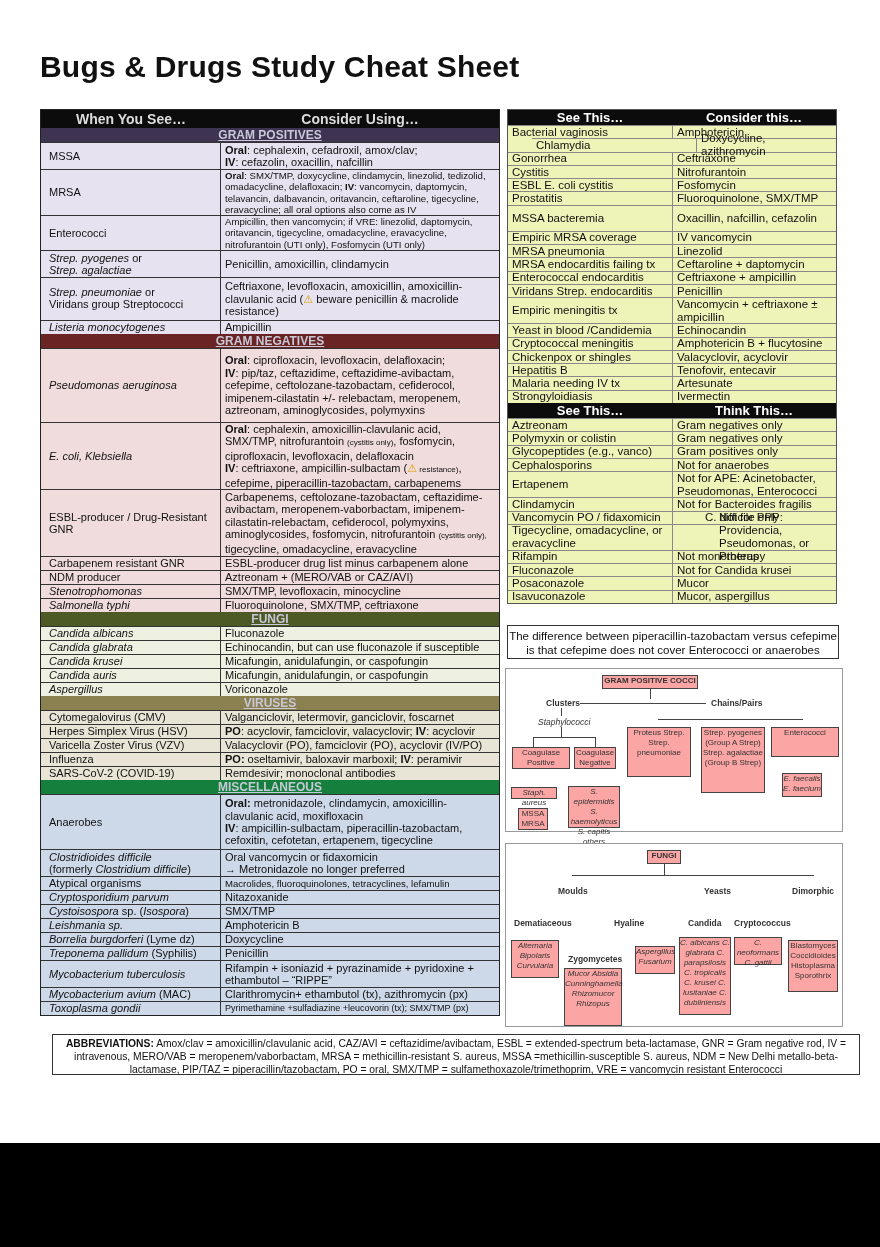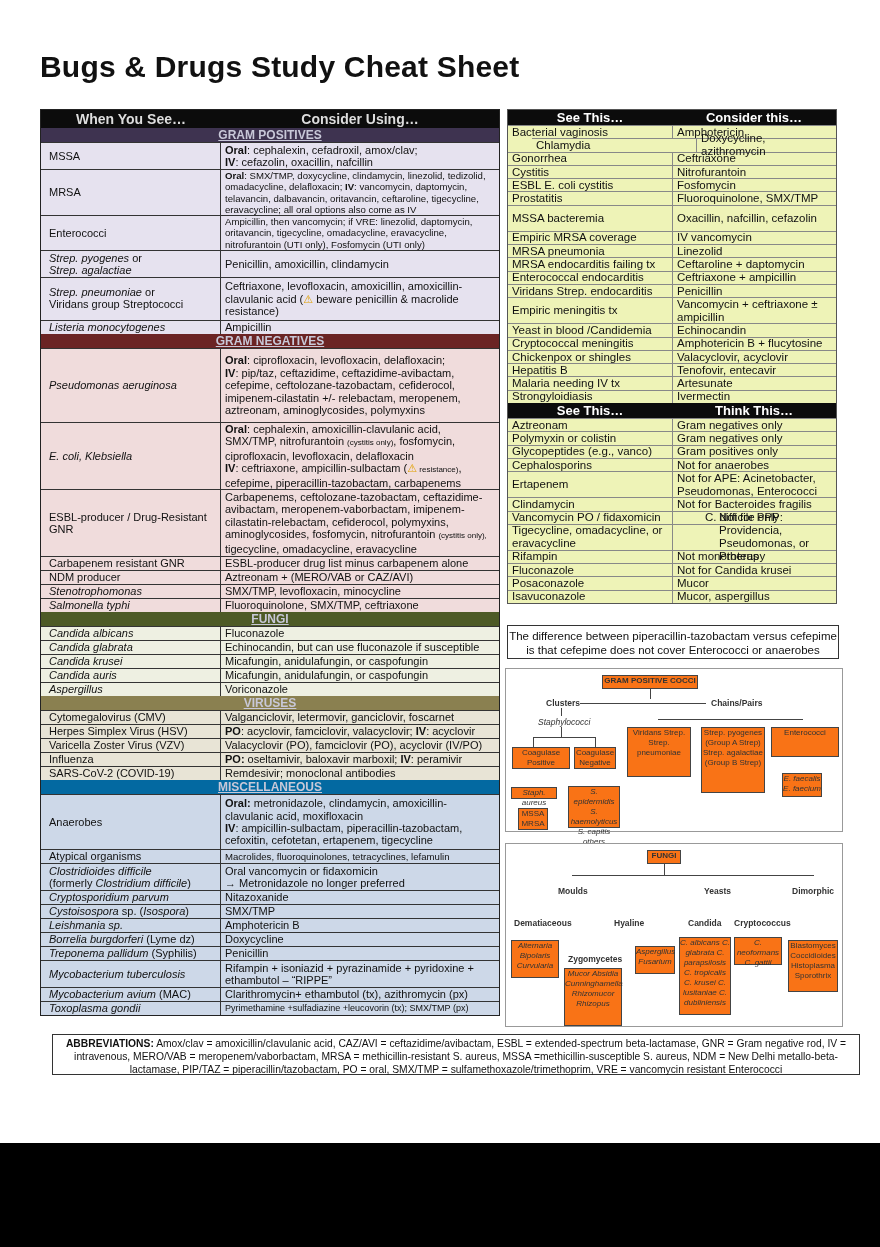--- a/index.html
+++ b/index.html
@@ -20,21 +20,21 @@
 .vr{background:#e8e4d6}
 .ms{background:#cdd8e8}
 .right{position:absolute;left:507px;top:109px;width:330px;border:1px solid #555;background:#eef3b7}
 .rh{display:flex;background:#0c0c0c;color:#fff;font-weight:bold;font-size:13px;height:15px;line-height:15px}
 .rh div{width:50%;text-align:center}
 .rr{display:flex;border-top:1px solid #888;font-size:11.5px;line-height:13px}
 .rr .a{width:165px;padding:0 4px;border-right:1px solid #888;display:flex;align-items:center}
 .rr .b{flex:1;padding:0 4px;display:flex;flex-direction:column;justify-content:center}
 .note{position:absolute;left:507px;top:625px;width:332px;height:34px;border:1.5px solid #333;text-align:center;font-size:11.5px;line-height:14px;padding-top:3px}
 .diag{position:absolute;border:1px solid #999;background:#fff;font-size:9px;color:#333}
-.box{position:absolute;border:1px solid #444;text-align:center;font-size:8px;line-height:10px;background:#f97316}
+.box{position:absolute;border:1px solid #444;text-align:center;font-size:8px;line-height:10px;background:#fca5a5}
 .lbl{position:absolute;font-size:8.5px;font-weight:bold;color:#333}
 .ln{position:absolute;background:#444}
 .abbr{position:absolute;left:52px;top:1034px;width:808px;height:41px;border:1px solid #333;font-size:10.3px;line-height:13px;text-align:center;padding:2px 6px}
 .black{position:absolute;left:0;top:1143px;width:880px;height:104px;background:#000}
 i{font-style:italic}
 .warn{color:#e0a000}
 </style>
 </head>
 <body>
 
@@ -177,38 +177,38 @@
       <div class="a">Influenza</div>
       <div class="b">
         <div><b>PO:</b><span> oseltamivir, baloxavir marboxil; </span><b>IV</b><span>: peramivir</span></div>
       </div>
     </div>
  <div class="row vr" style="height:14px">
       <div class="a">SARS-CoV-2 (COVID-19)</div>
       <div class="b">Remdesivir; monoclonal antibodies</div>
     </div>
 
- <div class="sec" style="background:#0369a1">MISCELLANEOUS</div>
+ <div class="sec" style="background:#15803d">MISCELLANEOUS</div>
  <div class="row ms" style="height:55px">
       <div class="a">Anaerobes</div>
       <div class="b">
         <div><b>Oral:</b><span> metronidazole, clindamycin, amoxicillin-clavulanic acid, moxifloxacin</span></div>
         <div><b>IV</b><span>: ampicillin-sulbactam, piperacillin-tazobactam, cefoxitin, cefotetan, ertapenem, tigecycline</span></div>
       </div>
     </div>
+ <div class="row ms" style="height:27px">
+      <div class="a" style="display:block;padding-top:1px"><i>Clostridioides difficile</i><br><span>(formerly </span><i>Clostridium difficile</i><span>)</span></div>
+      <div class="b">
+        <div>Oral vancomycin or fidaxomicin</div>
+        <div>→ Metronidazole no longer preferred</div>
+      </div>
+    </div>
  <div class="row ms" style="height:14px">
       <div class="a">Atypical organisms</div>
       <div class="b sm">Macrolides, fluoroquinolones, tetracyclines, lefamulin</div>
-    </div>
- <div class="row ms" style="height:27px">
-      <div class="a" style="display:block;padding-top:1px"><i>Clostridioides difficile</i><br><span>(formerly </span><i>Clostridium difficile</i><span>)</span></div>
-      <div class="b">
-        <div>Oral vancomycin or fidaxomicin</div>
-        <div>→ Metronidazole no longer preferred</div>
-      </div>
     </div>
  <div class="row ms" style="height:14px">
       <div class="a">
         <i>Cryptosporidium parvum</i>
       </div>
       <div class="b">Nitazoxanide</div>
     </div>
  <div class="row ms" style="height:14px">
       <div class="a">
         <span><i>Cystoisospora</i><span> sp. (</span><i>Isospora</i><span>)</span></span>
@@ -405,21 +405,21 @@
  <div class="ln" style="left:55px;top:58px;width:1px;height:10px"></div>
  <div class="ln" style="left:27px;top:68px;width:62px;height:1px"></div>
  <div class="ln" style="left:27px;top:68px;width:1px;height:10px"></div>
  <div class="ln" style="left:89px;top:68px;width:1px;height:10px"></div>
  <div class="box" style="left:6px;top:78px;width:58px;height:22px">Coagulase Positive</div>
  <div class="box" style="left:68px;top:78px;width:42px;height:22px">Coagulase Negative</div>
  <div class="box" style="left:5px;top:118px;width:46px;height:12px;font-style:italic">Staph. aureus</div>
  <div class="box" style="left:12px;top:139px;width:30px;height:22px">MSSA MRSA</div>
  <div class="box" style="left:62px;top:117px;width:52px;height:42px;font-style:italic">S. epidermidis S. haemolyticus S. capitis others</div>
  <div class="ln" style="left:152px;top:50px;width:145px;height:1px"></div>
- <div class="box" style="left:121px;top:58px;width:64px;height:50px">Viridans Strep. Strep. pneumoniae</div>
+ <div class="box" style="left:121px;top:58px;width:64px;height:50px">Proteus Strep. Strep. pneumoniae</div>
  <div class="box" style="left:195px;top:58px;width:64px;height:66px">Strep. pyogenes (Group A Strep) Strep. agalactiae (Group B Strep)</div>
  <div class="box" style="left:265px;top:58px;width:68px;height:30px">Enterococci</div>
  <div class="box" style="left:276px;top:104px;width:40px;height:24px;font-style:italic">E. faecalis E. faecium</div>
 </div>
 
 <div class="diag" style="left:505px;top:843px;width:338px;height:184px">
  <div class="box" style="left:141px;top:6px;width:34px;height:14px;font-weight:bold">FUNGI</div>
  <div class="ln" style="left:158px;top:20px;width:1px;height:11px"></div>
  <div class="ln" style="left:66px;top:31px;width:242px;height:1px"></div>
  <div class="lbl" style="left:52px;top:42px">Moulds</div>

